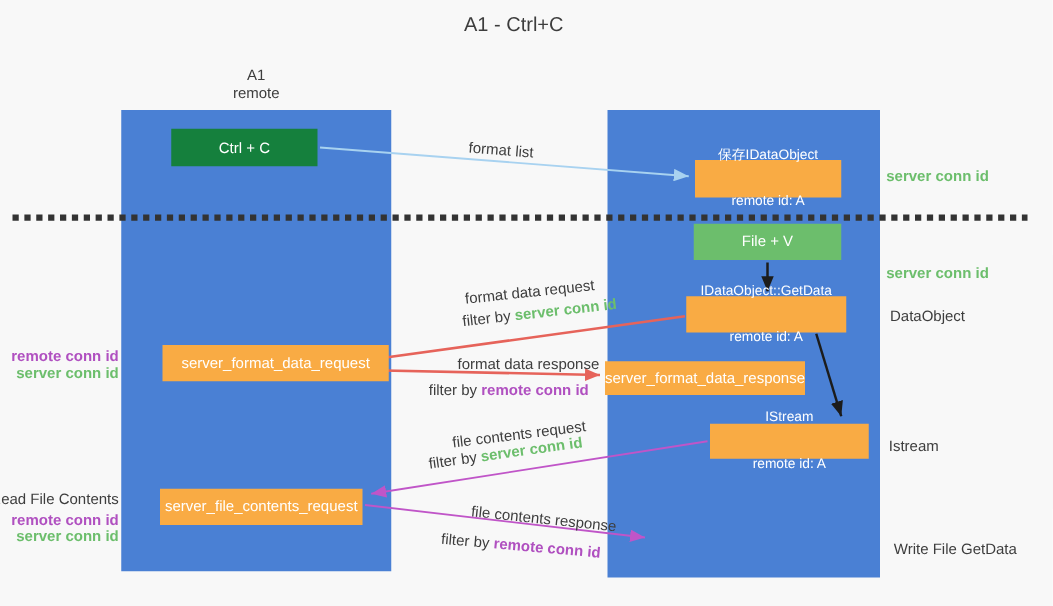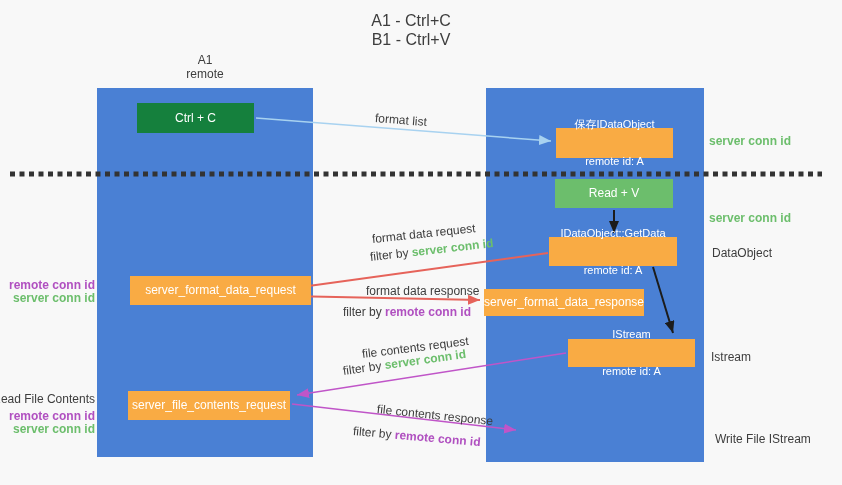--- a/index.html
+++ b/index.html
@@ -34,21 +34,20 @@
   .bold { font-weight: bold; }
   .right-align { text-align: right; line-height: 13px; }
 </style>
 </head>
 <body>
 
 <div class="canvas" style="background: rgb(248, 248, 248);">
 
   <div class="title" style="color: rgb(61, 61, 61);">
     <div>A1 - Ctrl+C</div>
-    <div>B1 - Ctrl+V</div>
   </div>
 
   <div class="col-header" style="left: 97px; width: 216px; color: rgb(61, 61, 61);">
     <div>A1</div>
     <div>remote</div>
   </div>
 
   <div class="column" style="left: 97px; width: 216px; height: 369px; background: rgb(74, 128, 212);"></div>
   <div class="column" style="left: 486px; width: 218px; height: 374px; background: rgb(74, 128, 212);"></div>
 
@@ -88,21 +87,21 @@
   <div class="node" style="left: 137px; top: 103px; width: 117px; height: 30px; background: #15803d; color: rgb(255, 255, 255);">
     <div>Ctrl + C</div>
   </div>
 
   <div class="node two-line" style="left: 556px; top: 128px; width: 117px; height: 30px; background: rgb(249, 171, 68); color: rgb(255, 255, 255);">
     <div>保存IDataObject</div>
     <div>remote id: A</div>
   </div>
 
   <div class="node" style="left: 555px; top: 179px; width: 118px; height: 29px; background: rgb(108, 190, 108); color: rgb(255, 255, 255);">
-    <div>Read + V</div>
+    <div>File + V</div>
   </div>
 
   <div class="node two-line" style="left: 549px; top: 237px; width: 128px; height: 29px; background: rgb(249, 171, 68); color: rgb(255, 255, 255);">
     <div>IDataObject::GetData</div>
     <div>remote id: A</div>
   </div>
 
   <div class="node" style="left: 130px; top: 276px; width: 181px; height: 29px; background: rgb(249, 171, 68); color: rgb(255, 255, 255);">
     <div>server_format_data_request</div>
   </div>
@@ -148,21 +147,21 @@
   </div>
 
   <div class="side-label bold" style="left: 709px; top: 134px; color: rgb(108, 190, 108);">server conn id</div>
 
   <div class="side-label bold" style="left: 709px; top: 211px; color: rgb(108, 190, 108);">server conn id</div>
 
   <div class="side-label" style="left: 712px; top: 246px; color: rgb(61, 61, 61);">DataObject</div>
 
   <div class="side-label" style="left: 711px; top: 350px; color: rgb(61, 61, 61);">Istream</div>
 
-  <div class="side-label" style="left: 715px; top: 432px; color: rgb(61, 61, 61);">Write File IStream</div>
+  <div class="side-label" style="left: 715px; top: 432px; color: rgb(61, 61, 61);">Write File GetData</div>
 
   <div class="side-label right-align" style="right:747px; top:279px;">
     <div class="bold" style="color: rgb(176, 80, 192);">remote conn id</div>
     <div class="bold" style="color: rgb(108, 190, 108);">server conn id</div>
   </div>
 
   <div class="side-label right-align" style="right: 747px; top: 393px; color: rgb(61, 61, 61);">Read File Contents</div>
 
   <div class="side-label right-align" style="right:747px; top:410px;">
     <div class="bold" style="color: rgb(176, 80, 192);">remote conn id</div>

